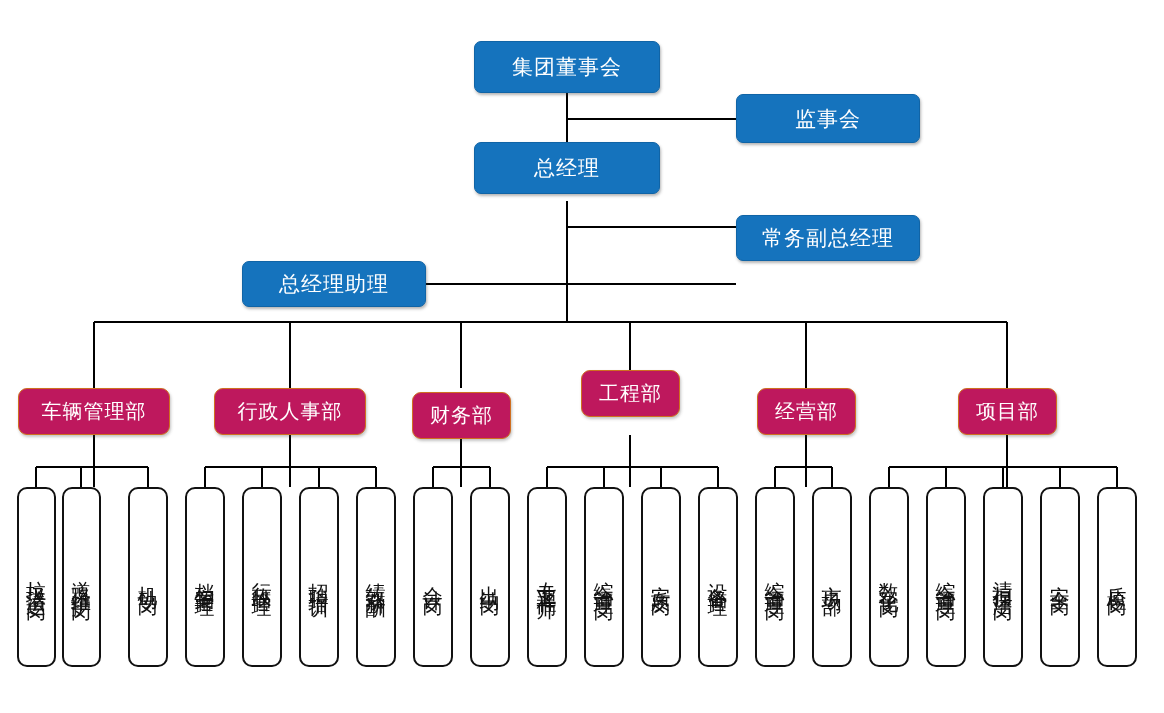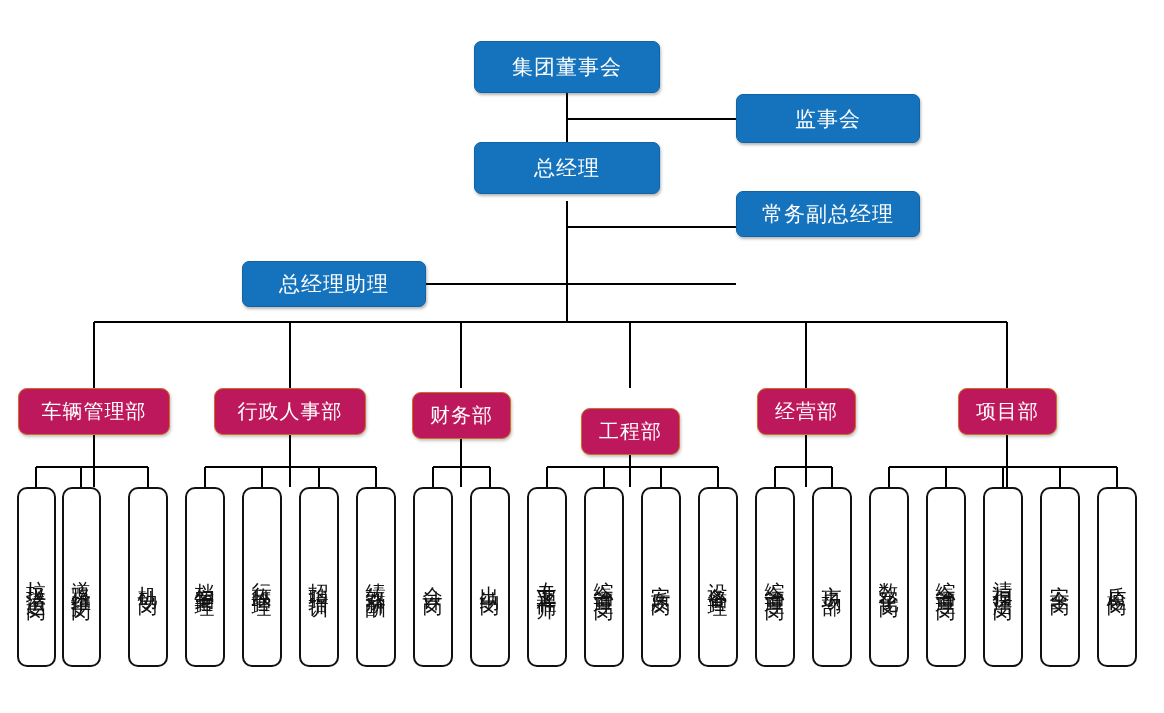--- a/index.html
+++ b/index.html
@@ -139,32 +139,32 @@
       <line x1="1117" y1="467" x2="1117" y2="487"></line>
     </g>
   </svg>
 
   <div class="node blue" style="left:474px;top:41px;width:186px;height:52px;">集团董事会</div>
 
   <div class="node blue" style="left:736px;top:94px;width:184px;height:49px;">监事会</div>
 
   <div class="node blue" style="left:474px;top:142px;width:186px;height:52px;">总经理</div>
 
-  <div class="node blue" style="left:736px;top:191px;width:184px;height:46px;">常务副总经理</div>
+  <div class="node blue" style="left:736px;top:215px;width:184px;height:46px;">常务副总经理</div>
 
 
   <div class="node blue" style="left:242px;top:261px;width:184px;height:46px;">总经理助理</div>
 
   <div class="node orange" style="left:18px;top:388px;width:152px;height:47px;">车辆管理部</div>
 
   <div class="node orange" style="left:214px;top:388px;width:152px;height:47px;">行政人事部</div>
 
   <div class="node orange" style="left:412px;top:392px;width:99px;height:47px;">财务部</div>
 
-  <div class="node orange" style="left:581px;top:408px;width:99px;height:47px;">工程部</div>
+  <div class="node orange" style="left:581px;top:370px;width:99px;height:47px;">工程部</div>
 
   <div class="node orange" style="left:757px;top:388px;width:99px;height:47px;font-family:Liberation Serif, serif;">经营部</div>
 
   <div class="node orange" style="left:958px;top:388px;width:99px;height:47px;">项目部</div>
 
   <div class="node leaf" style="left:17px;top:487px;width:39px;height:180px;">垃圾清运岗</div>
   <div class="node leaf" style="left:62px;top:487px;width:39px;height:180px;">道路维护岗</div>
   <div class="node leaf" style="left:128px;top:487px;width:40px;height:180px;">机动岗</div>
 
   <div class="node leaf" style="left:185px;top:487px;width:40px;height:180px;">档案管理</div>

